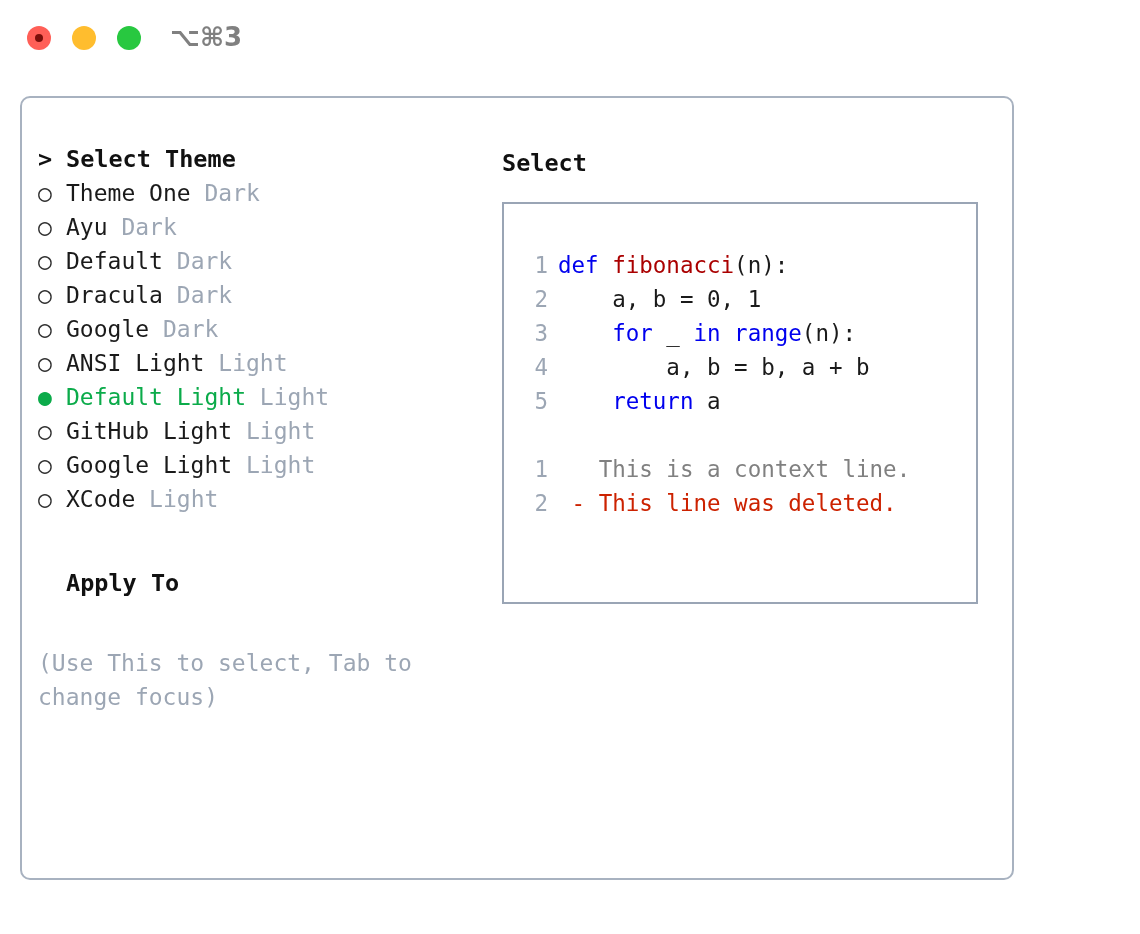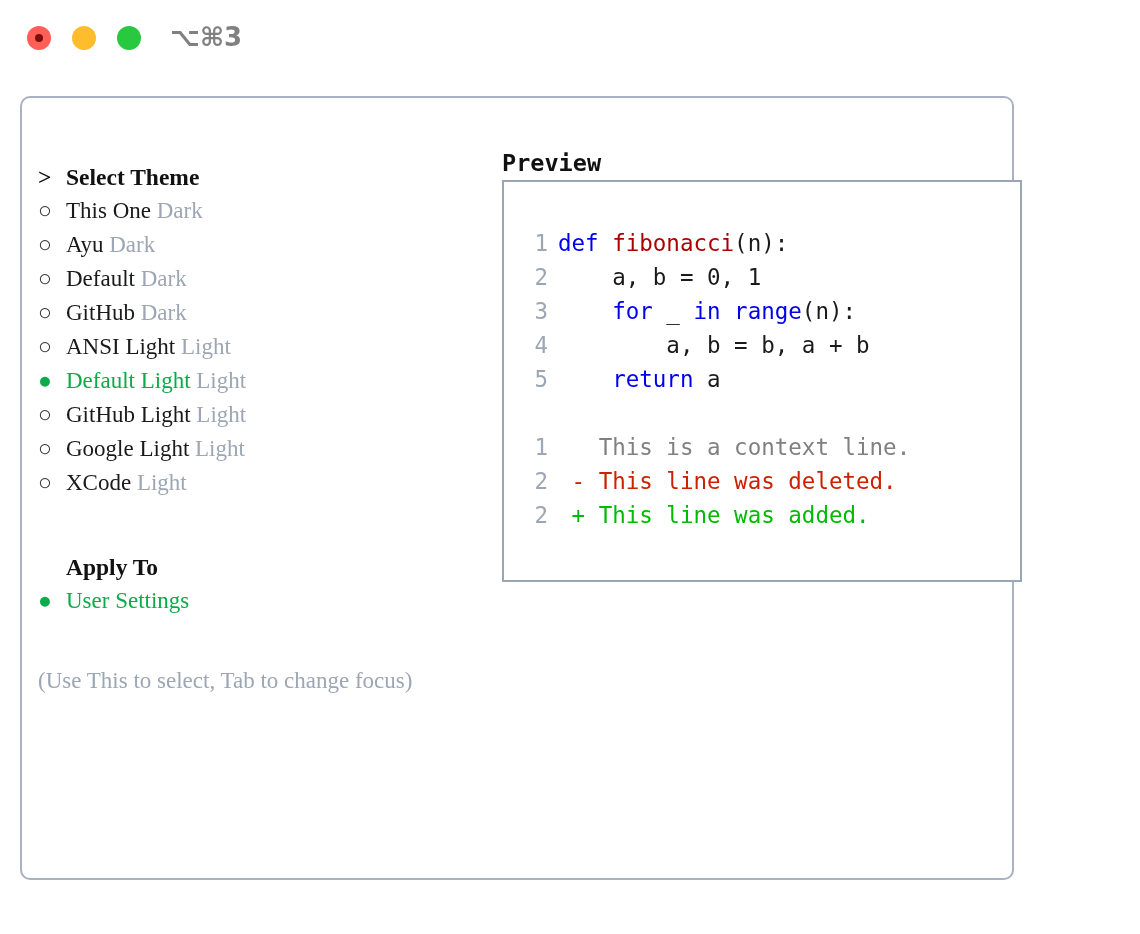--- a/index.html
+++ b/index.html
@@ -74,23 +74,22 @@
     border: 2px solid #a8b2c0;
     border-radius: 10px;
     background: #ffffff;
     box-sizing: border-box;
   }
 
   
   .left-col {
     position: absolute;
     left: 16px;
-    top: 62px;
+    top: 44px;
     width: 440px;
-    font-family: Liberation Serif, serif;
   }
 
   .row {
     height: 34px;
     line-height: 34px;
     font-size: 23px;
     white-space: nowrap;
     display: block;
   }
 
@@ -136,21 +135,22 @@
     top: 48px;
     width: 490px;
   }
   .preview-title {
     font-size: 23.5px;
     font-weight: bold;
     color: #111111;
     line-height: 34px;
   }
   .preview-box {
-    width: 520px;
+    margin-top: 22px;
+    width: 476px;
     height: 402px;
     border: 2px solid #9aa5b5;
     background: #ffffff;
     box-sizing: border-box;
     padding: 44px 0 16px 18px;
   }
   .code-line {
     font-size: 22.5px;
     line-height: 34px;
     white-space: pre;
@@ -185,58 +185,57 @@
     <div class="shortcut">⌥⌘3</div>
   </div>
 
   <div class="panel">
 
     <div class="left-col">
       <div class="row section-header">
         <span class="caret">&gt;</span><span>Select Theme</span>
       </div>
       <div id="theme-items">
-          <div class="row"><span class="marker">○</span><span class="item-label">This One</span><span class="item-tag"> Dark</span></div>
+          <div class="row"><span class="marker">○</span><span class="item-label">Theme One</span><span class="item-tag"> Dark</span></div>
           <div class="row"><span class="marker">○</span><span class="item-label">Ayu</span><span class="item-tag"> Dark</span></div>
           <div class="row"><span class="marker">○</span><span class="item-label">Default</span><span class="item-tag"> Dark</span></div>
-          <div class="row"><span class="marker">○</span><span class="item-label">GitHub</span><span class="item-tag"> Dark</span></div>
+          <div class="row"><span class="marker">○</span><span class="item-label">Dracula</span><span class="item-tag"> Dark</span></div>
+          <div class="row"><span class="marker">○</span><span class="item-label">Google</span><span class="item-tag"> Dark</span></div>
           <div class="row"><span class="marker">○</span><span class="item-label">ANSI Light</span><span class="item-tag"> Light</span></div>
           <div class="row selected"><span class="marker">●</span><span class="item-label">Default Light</span><span class="item-tag"> Light</span></div>
           <div class="row"><span class="marker">○</span><span class="item-label">GitHub Light</span><span class="item-tag"> Light</span></div>
           <div class="row"><span class="marker">○</span><span class="item-label">Google Light</span><span class="item-tag"> Light</span></div>
           <div class="row"><span class="marker">○</span><span class="item-label">XCode</span><span class="item-tag"> Light</span></div>
         </div>
 
       <div class="spacer-lg"></div>
 
       <div class="row section-header">
         <span class="indent"></span><span>Apply To</span>
       </div>
       <div id="apply-items">
-          <div class="row selected"><span class="marker">●</span><span class="item-label">User Settings</span></div>
         </div>
 
       <div class="spacer-md"></div>
 
       <div class="hint">(Use This to select, Tab to change focus)</div>
     </div>
 
     <div class="right-col">
-      <div class="preview-title">Preview</div>
+      <div class="preview-title">Select</div>
       <div class="preview-box">
         <div id="code-lines">
             <div class="code-line"><span class="lineno">1</span><span class="kw">def </span><span class="fn">fibonacci</span><span class="plain">(n):</span></div>
             <div class="code-line"><span class="lineno">2</span><span class="plain">    a, b = 0, 1</span></div>
             <div class="code-line"><span class="lineno">3</span><span class="plain">    </span><span class="kw">for</span><span class="plain"> _ </span><span class="kw">in</span><span class="plain"> </span><span class="kw">range</span><span class="plain">(n):</span></div>
             <div class="code-line"><span class="lineno">4</span><span class="plain">        a, b = b, a + b</span></div>
             <div class="code-line"><span class="lineno">5</span><span class="plain">    </span><span class="kw">return</span><span class="plain"> a</span></div>
           </div>
         <div class="gap"></div>
         <div id="diff-lines">
             <div class="code-line"><span class="lineno">1</span><span class="ctx">   This is a context line.</span></div>
             <div class="code-line"><span class="lineno">2</span><span class="del"> - This line was deleted.</span></div>
-            <div class="code-line"><span class="lineno">2</span><span class="add"> + This line was added.</span></div>
           </div>
       </div>
     </div>
 
   </div>
 </div>
 
 </body></html>

